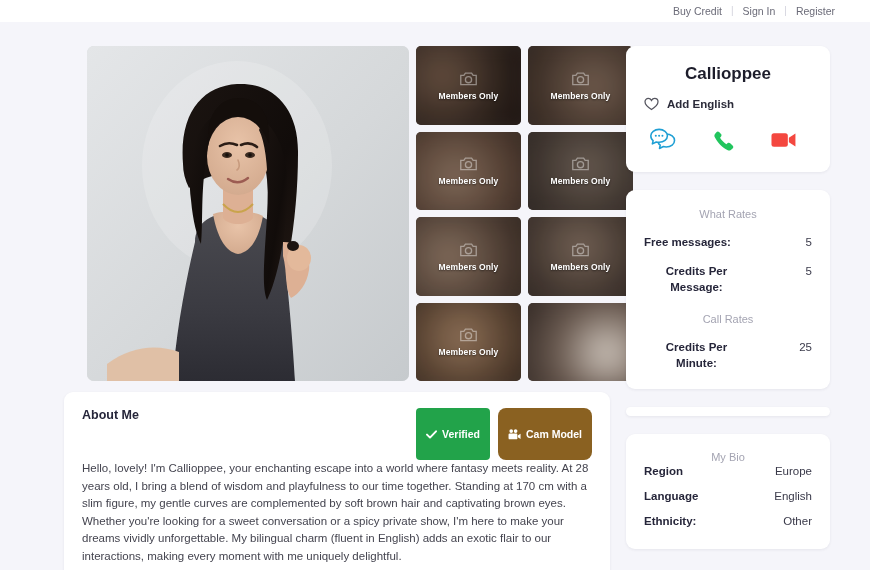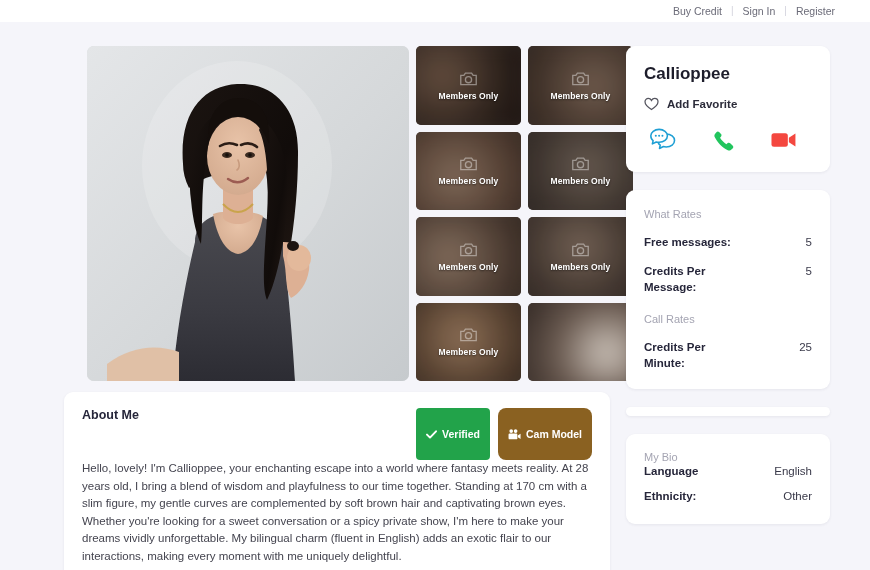--- a/index.html
+++ b/index.html
@@ -171,20 +171,21 @@
     color: #2f2f3d;
   }
   .like-most .hearticon { font-size: 12px; }
 
   
   .right-col {
     position: absolute;
     left: 626px;
     top: 24px;
     width: 204px;
+    text-align: center;
   }
   .card {
     background: #ffffff;
     border-radius: 9px;
     box-shadow: 0 1px 3px rgba(30,30,60,0.07);
   }
 
   .profile-card {
     padding: 18px 18px 20px 18px;
     margin-bottom: 18px;
@@ -467,21 +468,21 @@
 
   <div class="right-col">
 
     <div class="card profile-card">
       <div class="profile-name">Callioppee</div>
 
       <div class="fav-row">
         <svg width="15" height="14" viewBox="0 0 18 16" fill="none" stroke="#55555f" stroke-width="1.5">
           <path d="M9 14.5 C9 14.5 1.2 9.9 1.2 5.4 C1.2 3 3 1.3 5.2 1.3 C6.8 1.3 8.2 2.3 9 3.7 C9.8 2.3 11.2 1.3 12.8 1.3 C15 1.3 16.8 3 16.8 5.4 C16.8 9.9 9 14.5 9 14.5 Z"></path>
         </svg>
-        <span class="fav-label">Add Favorite</span>
+        <span class="fav-label">Add English</span>
       </div>
 
       <div class="action-row">
         <button class="action-btn">
           <svg width="26" height="24" viewBox="0 0 28 26" fill="none">
             <path d="M17.5 6.5 C22.6 6.5 26.5 9.6 26.5 13.5 C26.5 17.4 22.6 20.5 17.5 20.5 C16.4 20.5 15.4 20.4 14.4 20.1 L10.2 22.2 L11 18.6 C9 17.4 8.5 15.6 8.5 13.5 C8.5 9.6 12.4 6.5 17.5 6.5 Z" fill="#ffffff" stroke="#1f9fd4" stroke-width="1.7" stroke-linejoin="round"></path>
             <path d="M9.8 1.5 C14.9 1.5 18.8 4.6 18.8 8.5 C18.8 12.4 14.9 15.5 9.8 15.5 C8.7 15.5 7.7 15.4 6.7 15.1 L2.5 17.2 L3.3 13.6 C1.3 12.4 0.8 10.6 0.8 8.5 C0.8 4.6 4.7 1.5 9.8 1.5 Z" fill="#ffffff" stroke="#1f9fd4" stroke-width="1.7" stroke-linejoin="round"></path>
             <circle cx="6.2" cy="8.5" r="1.1" fill="#1f9fd4"></circle>
             <circle cx="9.8" cy="8.5" r="1.1" fill="#1f9fd4"></circle>
             <circle cx="13.4" cy="8.5" r="1.1" fill="#1f9fd4"></circle>
@@ -519,20 +520,24 @@
         <span class="rate-label">Credits Per Minute:</span>
         <span class="rate-value">25</span>
       </div>
     </div>
 
     <div class="card spacer-card"></div>
 
     <div class="card bio-card">
       <div class="bio-head">My Bio</div>
       <div class="bio-row">
+        <span class="bio-label">Region</span>
+        <span class="bio-value">Europe</span>
+      </div>
+      <div class="bio-row">
         <span class="bio-label">Language</span>
         <span class="bio-value">English</span>
       </div>
       <div class="bio-row">
         <span class="bio-label">Ethnicity:</span>
         <span class="bio-value">Other</span>
       </div>
     </div>
 
   </div>

